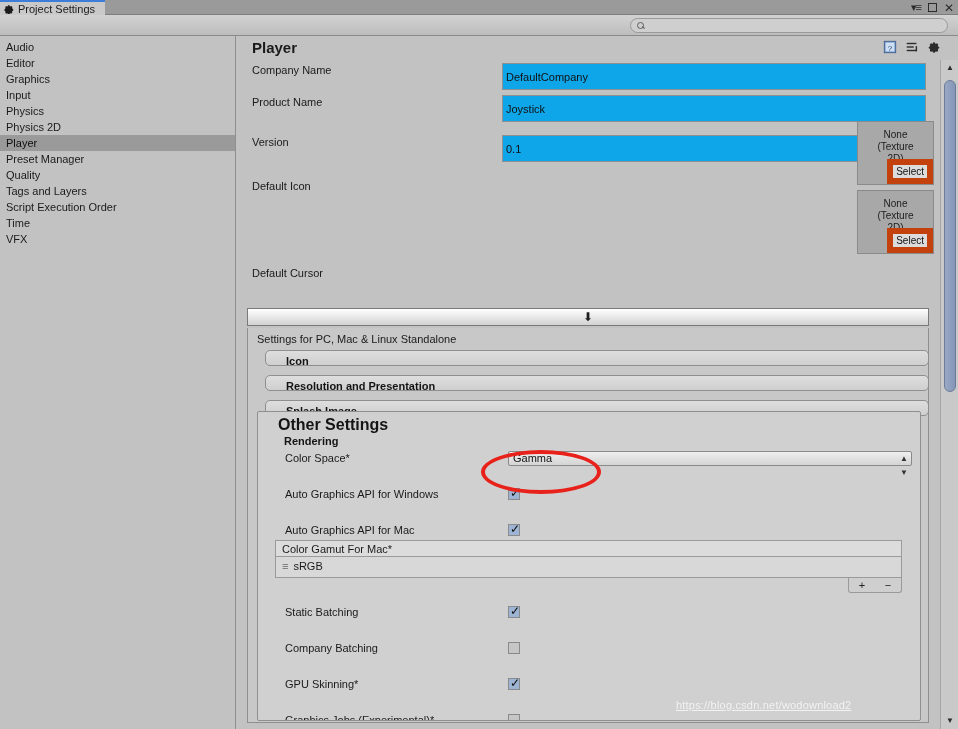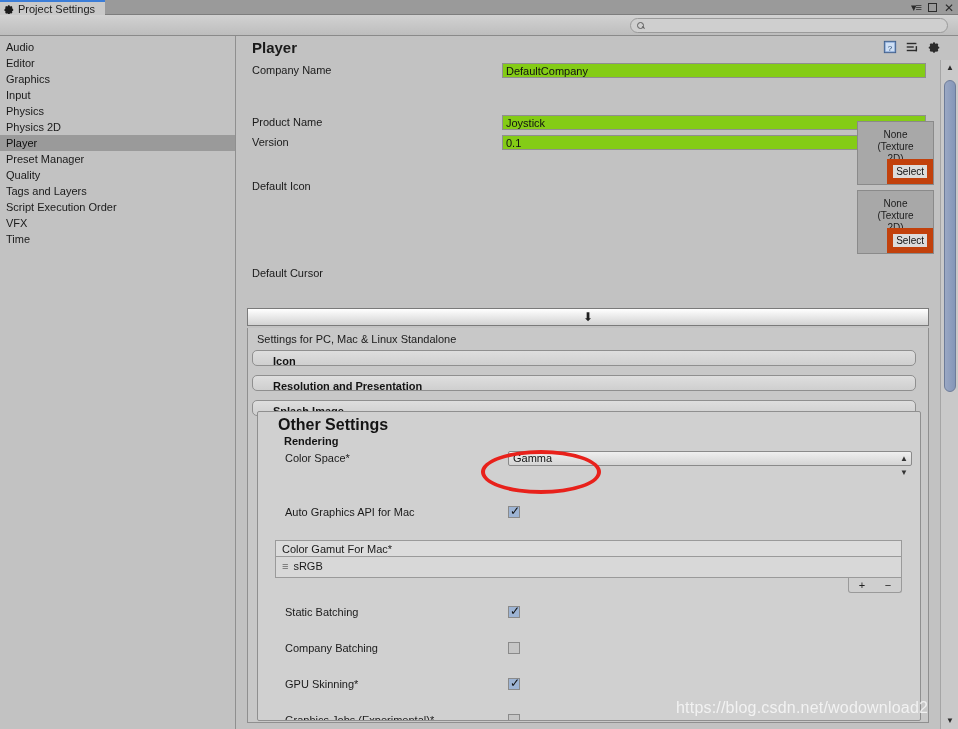--- a/index.html
+++ b/index.html
@@ -107,22 +107,22 @@
   }
 
   .row { position: relative; height: 18px; }
   .lbl {
     position: absolute; left: 15px; top: 2px;
     font-size: 11px; color: #1a1a1a; white-space: nowrap;
   }
 
   .field {
     position: absolute; left: 265px; top: 1px;
-    width: 424px; height: 15px;
-    background: #84cc16;
+    width: 424px; height: 27px;
+    background: #0ea5e9;
     border: 1px solid #8f8f8f;
     font-size: 11px; color: #111;
     padding: 0 3px; line-height: 13px;
     outline: none;
     font-family: "Liberation Sans", sans-serif;
   }
 
   
   .axislabel { position: absolute; top: 2px; font-size: 11px; color: #1a1a1a; }
   .field.half { width: 198px; }
@@ -158,21 +158,21 @@
     width: 682px; height: 395px;
     background: #c8c8c8;
     border: 1px solid #8f8f8f; border-top: none;
   }
   .settings-label {
     position: absolute; left: 9px; top: 5px;
     font-size: 11px; color: #1a1a1a;
   }
 
   .foldout {
-    position: absolute; left: 4px;
+    position: absolute; left: 17px;
     width: 664px; height: 16px;
     background: linear-gradient(#dedede, #cfcfcf);
     border: 1px solid #8f8f8f;
     border-radius: 5px;
   }
   .foldout .ftitle {
     position: absolute; left: 20px; top: 4px;
     font-size: 11px; font-weight: bold; color: #141414;
   }
 
@@ -279,24 +279,25 @@
   }
   .annotation .ell {
     width: 100%; height: 100%;
     border: 4px solid #e8211b;
     border-radius: 50%;
   }
 
   
   .watermark {
     position: absolute; left: 676px; top: 699px;
-    font-size: 16px; color: rgba(255,255,255,0.72);
+    font-size: 11px; color: rgba(255,255,255,0.72);
     letter-spacing: 0.2px;
     white-space: nowrap;
     pointer-events: none;
+    text-decoration: underline;
   }
 </style>
 </head>
 <body>
 
 <div id="app">
 
   <div class="titlebar">
     <div class="tab">
       <span class="gear">
@@ -325,22 +326,22 @@
     <div class="side-item"><span>Editor</span></div>
     <div class="side-item"><span>Graphics</span></div>
     <div class="side-item"><span>Input</span></div>
     <div class="side-item"><span>Physics</span></div>
     <div class="side-item"><span>Physics 2D</span></div>
     <div class="side-item selected"><span>Player</span></div>
     <div class="side-item"><span>Preset Manager</span></div>
     <div class="side-item"><span>Quality</span></div>
     <div class="side-item"><span>Tags and Layers</span></div>
     <div class="side-item"><span>Script Execution Order</span></div>
+    <div class="side-item"><span>Time</span></div>
     <div class="side-item"><span>VFX</span></div>
-    <div class="side-item"><span>Time</span></div>
   </div>
 
   <div class="panel">
 
     <div class="panel-header">
       <div class="panel-title">Player</div>
       <div class="hdr-icons">
         <span class="hi">
           <svg width="14" height="14" viewBox="0 0 16 16">
             <rect x="1.5" y="1.5" width="13" height="13" fill="#7e9fd0" stroke="#3d5d8a"></rect>
@@ -363,21 +364,21 @@
         </span>
       </div>
     </div>
 
     <div class="body-scroll">
 
       <div class="row" style="top:2px;">
         <div class="lbl">Company Name</div>
         <input class="field" value="DefaultCompany" style="">
       </div>
-      <div class="row" style="top:36px;">
+      <div class="row" style="top:16px;">
         <div class="lbl">Product Name</div>
         <input class="field" value="Joystick" style="">
       </div>
       <div class="row" style="top:38px;">
         <div class="lbl">Version</div>
         <input class="field" value="0.1" style="">
       </div>
 
       <div class="row" style="top:64px;">
         <div class="lbl">Default Icon</div>
@@ -431,20 +432,24 @@
           <div class="in-rows">
 
             <div class="row" style="top:0px;">
               <div class="lbl">Color Space*</div>
               <div class="popup">
                 <span>Gamma</span>
                 <span class="arrows">▲<br>▼</span>
               </div>
             </div>
 
+            <div class="row" style="top:18px;">
+              <div class="lbl">Auto Graphics API  for Windows</div>
+              <div class="cbx on"></div>
+            </div>
             <div class="row" style="top:36px;">
               <div class="lbl">Auto Graphics API  for Mac</div>
               <div class="cbx on"></div>
             </div>
             <div class="row" style="top:54px;">
               <div class="lbl">Auto Graphics API  for Linux</div>
               <div class="cbx on"></div>
             </div>
           </div>
 

